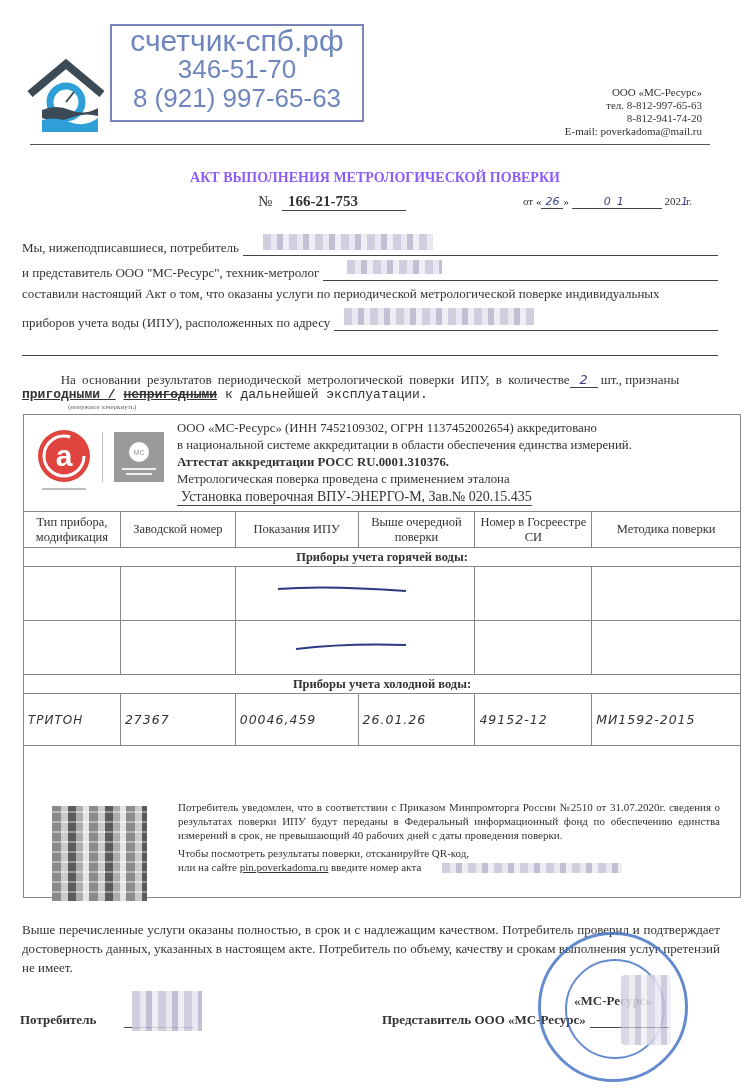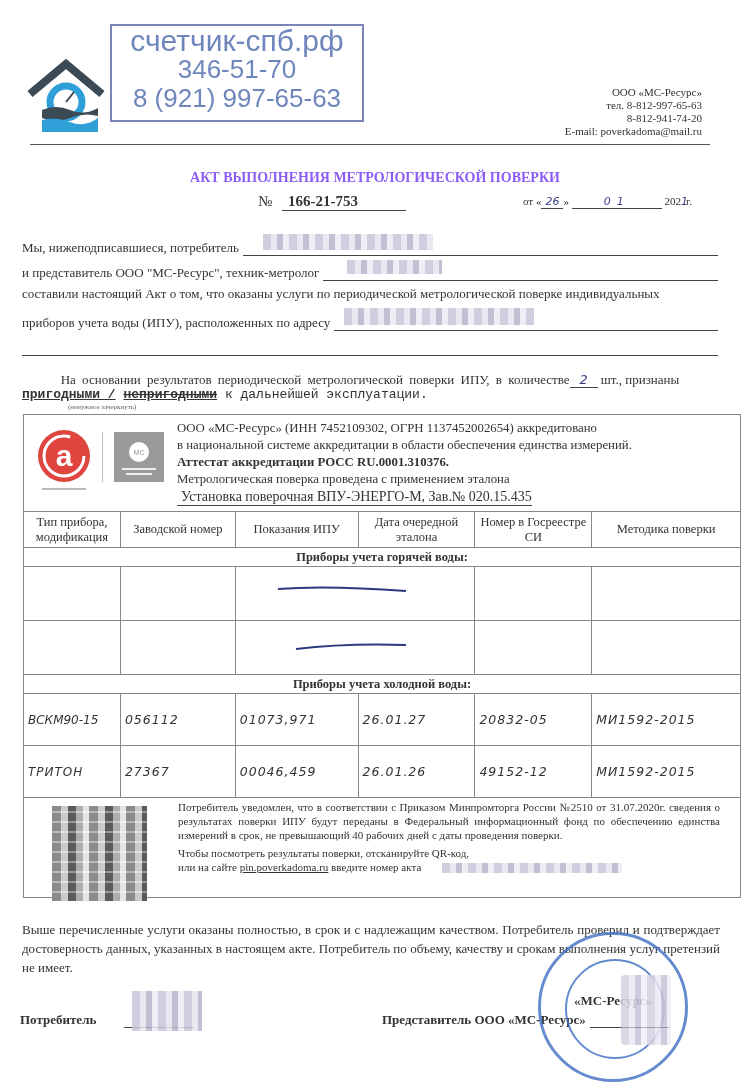--- a/index.html
+++ b/index.html
@@ -147,21 +147,21 @@
       <col style="width:123px">
       <col style="width:117px">
       <col style="width:117px">
       <col style="width:149px">
   </colgroup>
   <tbody>
       <tr style="height:36px;">
     <td>Тип прибора, модификация</td>
     <td>Заводской номер</td>
     <td>Показания ИПУ</td>
-    <td>Дата очередной эталона</td>
+    <td>Выше очередной поверки</td>
     <td>Номер в Госреестре СИ</td>
     <td>Методика поверки</td>
   </tr>
   <tr class="section-row">
     <td colspan="6">Приборы учета горячей воды:</td>
   </tr>
   <tr style="height:54px;">
     <td></td>
     <td></td>
     <td colspan="2" style="position:relative;">
@@ -178,28 +178,20 @@
     <td colspan="2" style="position:relative;">
       <svg width="240" height="54" style="position:absolute;left:0;top:0;">
             <path d="M60,28 Q110,22 170,24" stroke="#2b3a80" stroke-width="2" fill="none"></path>
           </svg>
     </td>
     <td></td>
     <td></td>
   </tr>
   <tr class="section-row">
     <td colspan="6">Приборы учета холодной воды:</td>
-  </tr>
-  <tr style="height:52px;">
-    <td class="hand-cell" style="font-size:12px;letter-spacing:0;">ВСКМ90-15</td>
-    <td class="hand-cell">056112</td>
-    <td class="hand-cell">01073,971</td>
-    <td class="hand-cell">26.01.27</td>
-    <td class="hand-cell">20832-05</td>
-    <td class="hand-cell">МИ1592-2015</td>
   </tr>
   <tr style="height:52px;">
     <td class="hand-cell" style="font-size:12px;">ТРИТОН</td>
     <td class="hand-cell">27367</td>
     <td class="hand-cell">00046,459</td>
     <td class="hand-cell">26.01.26</td>
     <td class="hand-cell">49152-12</td>
     <td class="hand-cell">МИ1592-2015</td>
   </tr>
 </tbody>

